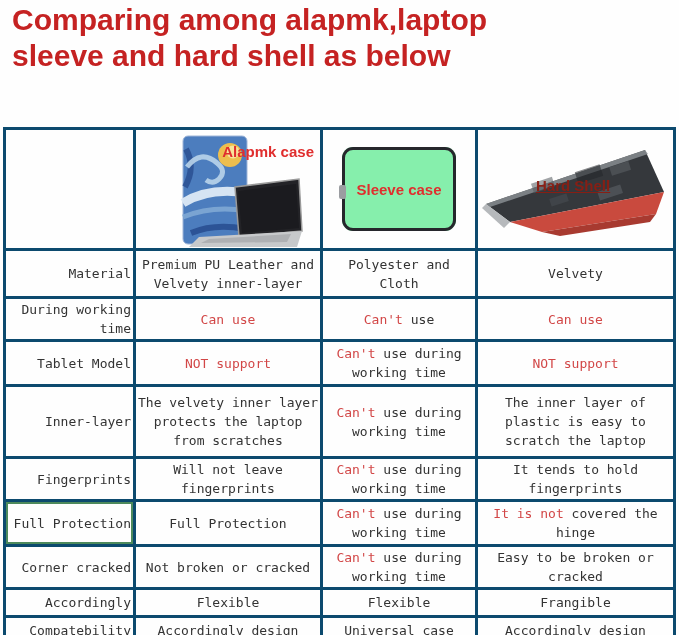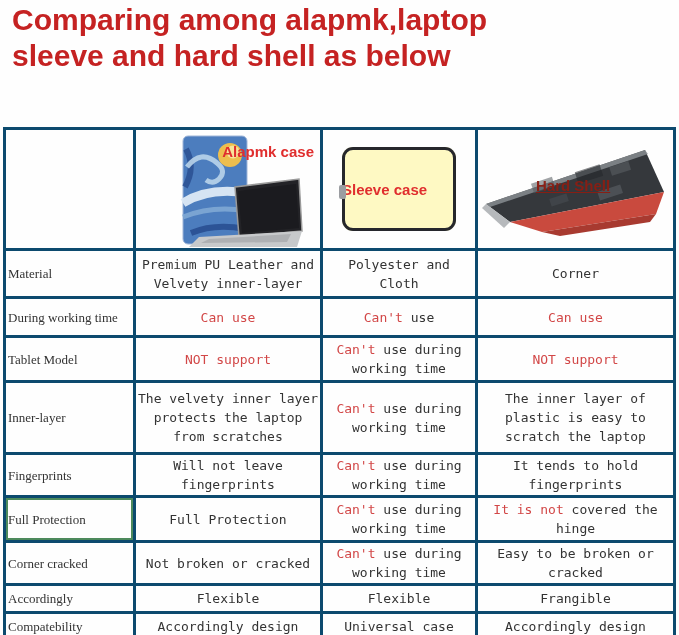--- a/index.html
+++ b/index.html
@@ -16,33 +16,33 @@
   thead tr{height:118px;}
   tbody tr:nth-child(1){height:48px;}
   tbody tr:nth-child(2){height:39px;}
   tbody tr:nth-child(3){height:45px;}
   tbody tr:nth-child(4){height:72px;}
   tbody tr:nth-child(5){height:41px;}
   tbody tr:nth-child(6){height:45px;}
   tbody tr:nth-child(7){height:43px;}
   tbody tr:nth-child(8){height:28px;}
   tbody tr:nth-child(9){height:27px;}
-  tbody th{font-weight:normal;text-align:left;padding-left:6px;font-family:Liberation Serif, serif;}
+  tbody th{font-weight:normal;text-align:right;padding-left:6px;}
   tbody td{text-align:center;}
   .red{color:#d24747;}
   .dark{color:#333333;}
   th.hl{box-shadow:inset 0 0 0 2px #4d8a5c;}
   th.prod{position:relative;text-align:center;vertical-align:middle;}
   .p-label{font-family:"Liberation Sans",sans-serif;font-weight:bold;
            font-size:15px;color:#e02e2e;white-space:nowrap;}
   .alapmk-label{position:absolute;top:12px;right:6px;}
   .sleeve{position:relative;width:114px;height:84px;margin:0 auto;
-          background:#fef9c3;border-radius:11px;
+          background:#86efac;border-radius:11px;
           box-shadow:inset 0 0 0 3px #26272c;
-          display:flex;align-items:center;justify-content:flex-start;}
+          display:flex;align-items:center;justify-content:center;}
   .sleeve .zip{position:absolute;left:-3px;top:38px;width:7px;height:14px;
                background:#9b9da1;border-radius:2px;}
   .hard-wrap{position:relative;width:192px;margin:0 auto;}
   .hard-label{position:absolute;left:56px;top:32px;color:#8c1d12;opacity:.95;text-decoration:underline;}
   .alapmk-art{display:block;margin:2px auto 0;}
   .hard-art{display:block;margin:4px auto 0;}
 </style>
 </head>
 <body>
 
@@ -108,21 +108,21 @@
             <span class="p-label hard-label">Hard Shell</span>
           </div>
         </th>
       </tr>
     </thead>
     <tbody>
         <tr>
           <th>Material</th>
           <td><span class="dark">Premium PU Leather and Velvety inner-layer</span></td>
           <td><span class="dark">Polyester and Cloth</span></td>
-          <td><span class="dark">Corner</span></td>
+          <td><span class="dark">Velvety</span></td>
         </tr>
         <tr>
           <th>During working time</th>
           <td><span class="red">Can use</span></td>
           <td><span class="red">Can't</span><span class="dark"> use</span></td>
           <td><span class="red">Can use</span></td>
         </tr>
         <tr>
           <th class="red">Tablet Model</th>
           <td><span class="red">NOT support</span></td>

